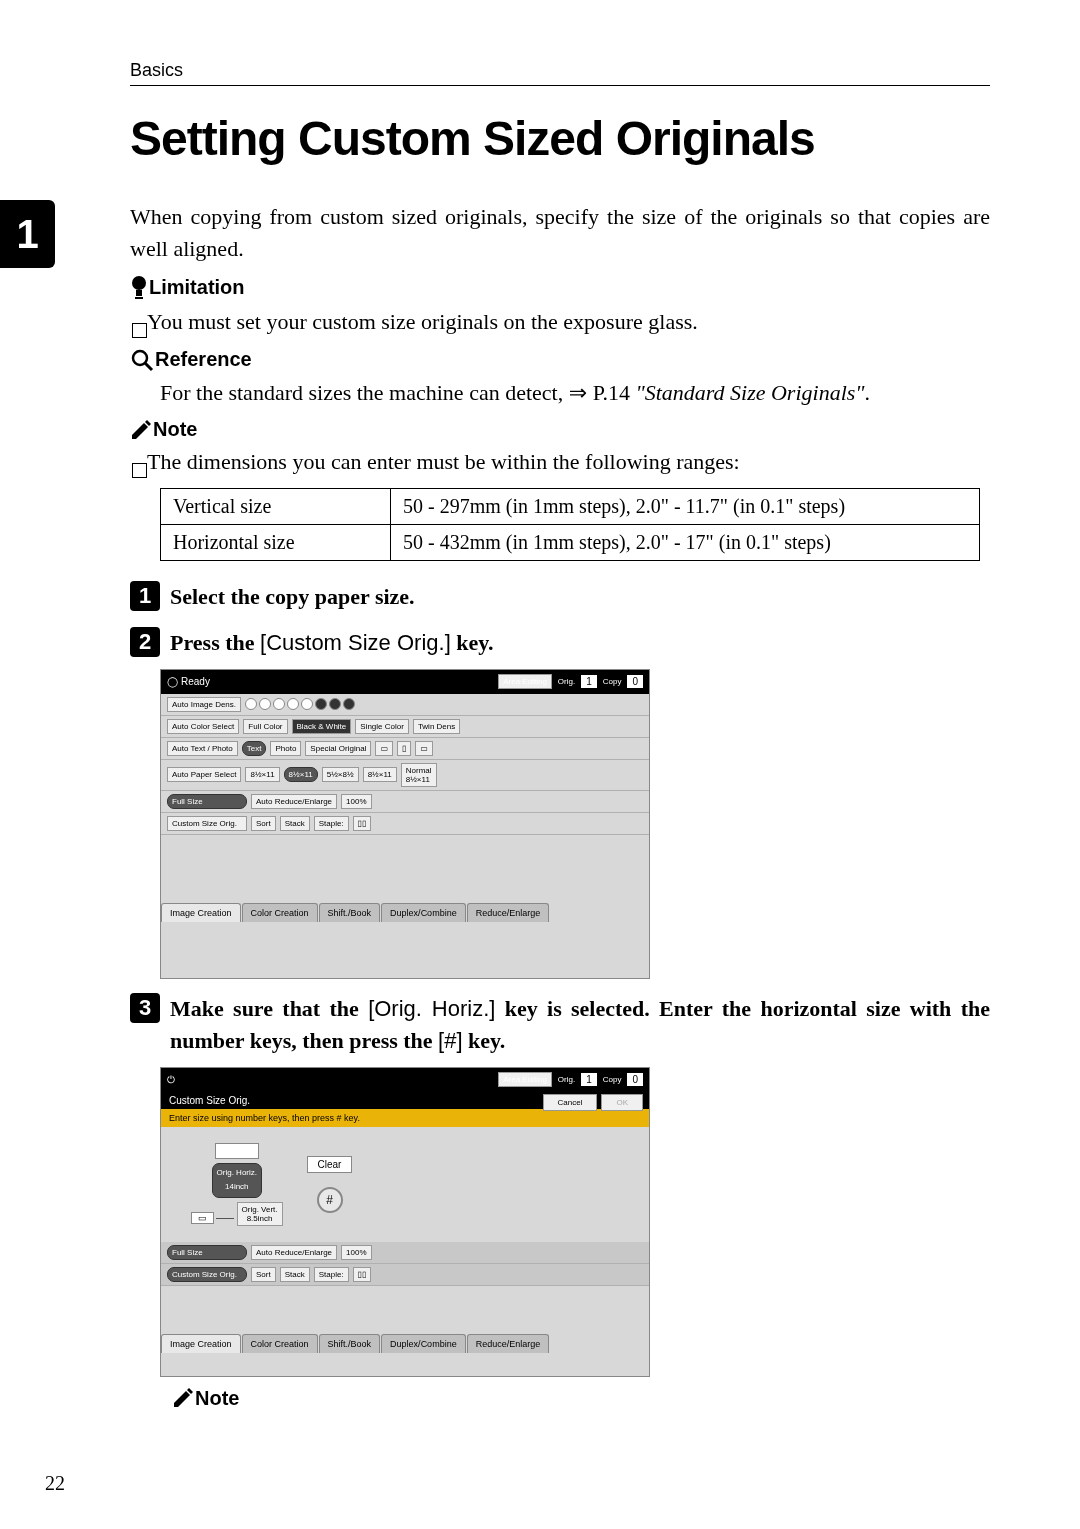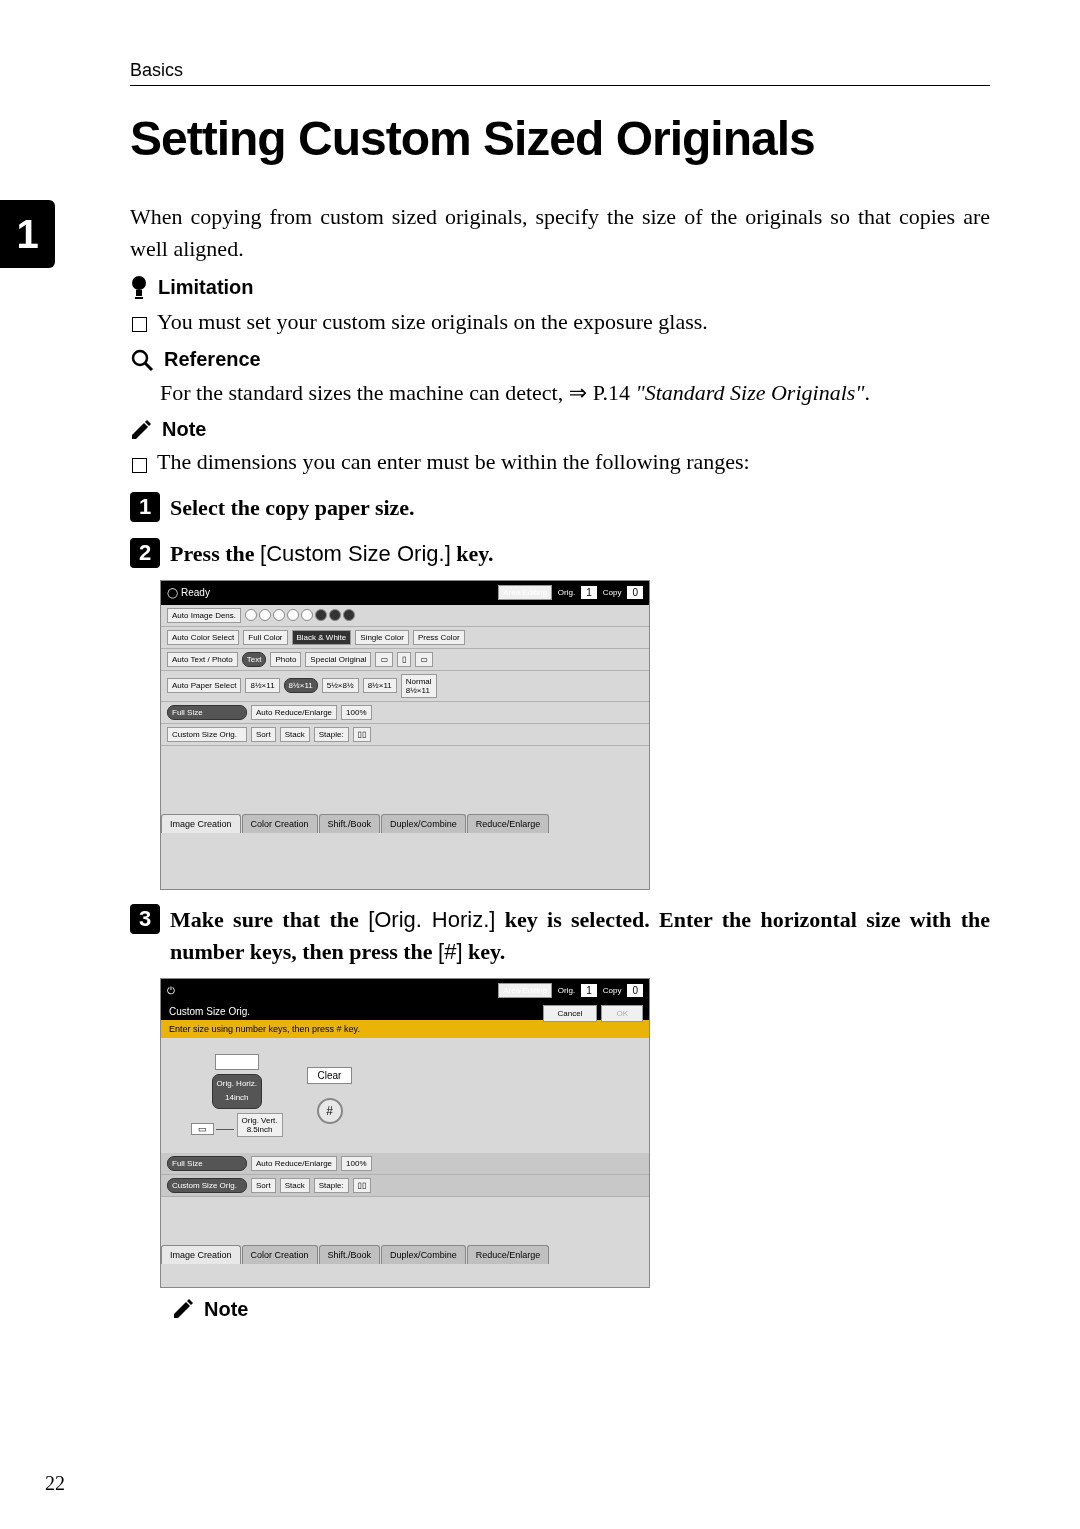--- a/index.html
+++ b/index.html
@@ -53,21 +53,21 @@
     }
     .body-para {
       font-size: 22px;
       line-height: 1.45;
       margin-bottom: 10px;
       text-align: justify;
     }
     .section-head {
       display: flex;
       align-items: center;
-      gap: 10px;
+      gap: 1px;
       margin-top: 10px;
       margin-bottom: 6px;
     }
     .section-head .label {
       font-size: 20px;
       font-weight: bold;
       font-family: Arial, sans-serif;
     }
     .bulb-icon {
       width: 18px;
@@ -79,22 +79,21 @@
       height: 24px;
       flex-shrink: 0;
     }
     .pencil-icon {
       width: 22px;
       height: 22px;
       flex-shrink: 0;
     }
     .checkbox-item {
       display: flex;
-      align-items: center;
-      gap: 10px;
+      align-items: flex-end;
       margin-left: 2px;
       margin-bottom: 8px;
     }
     .checkbox-box {
       width: 15px;
       height: 15px;
       border: 1.5px solid #000;
       margin-top: 5px;
       flex-shrink: 0;
     }
@@ -295,20 +294,32 @@
         <polygon points="2,20 6,20 18,8 14,4 2,16" fill="#000"></polygon>
         <polygon points="15,3 19,7 21,5 17,1" fill="#000"></polygon>
       </svg>
     <span class="label">Note</span>
   </div>
   <div class="checkbox-item">
     <div class="checkbox-box"></div>
     <span class="checkbox-text">The dimensions you can enter must be within the following ranges:</span>
   </div>
 
+  <table class="size-table">
+    <tbody>
+        <tr>
+      <td style="width:230px">Vertical size</td>
+      <td>50 - 297mm (in 1mm steps), 2.0" - 11.7" (in 0.1" steps)</td>
+    </tr>
+    <tr>
+      <td>Horizontal size</td>
+      <td>50 - 432mm (in 1mm steps), 2.0" - 17" (in 0.1" steps)</td>
+    </tr>
+  </tbody>
+    </table>
 
   <div class="step">
     <div class="step-num">1</div>
     <div class="step-text">Select the copy paper size.</div>
   </div>
 
   <div class="step">
     <div class="step-num">2</div>
     <div class="step-text">
       <span>Press the </span><span class="ui-key">[Custom Size Orig.]</span><span> key.</span>
@@ -337,21 +348,21 @@
           <span class="dens-circle f"></span>
           <span class="dens-circle f"></span>
           <span class="dens-circle f"></span>
       </div>
     </div>
     <div class="screen-row">
       <span class="sbtn">Auto Color Select</span>
       <span class="sbtn">Full Color</span>
       <span class="sbtn dark">Black &amp; White</span>
       <span class="sbtn">Single Color</span>
-      <span class="sbtn">Press Color</span>
+      <span class="sbtn">Twin Dens</span>
     </div>
     <div class="screen-row">
       <span class="sbtn">Auto Text / Photo</span>
       <span class="sbtn sel">Text</span>
       <span class="sbtn">Photo</span>
       <span class="sbtn">Special Original</span>
       <span class="sbtn">▭</span>
       <span class="sbtn">▯</span>
       <span class="sbtn">▭</span>
     </div>

